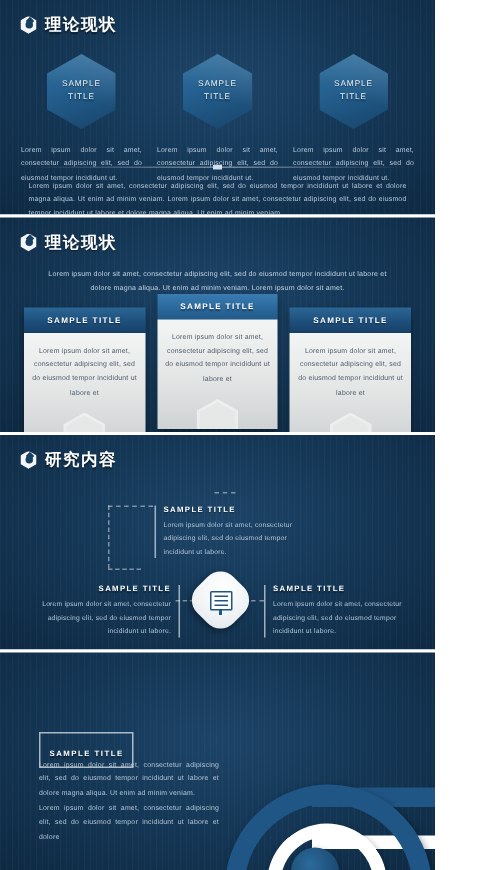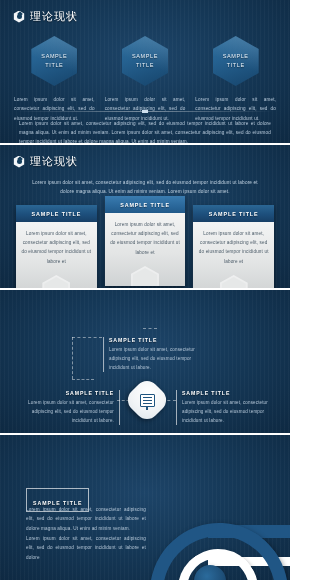--- a/index.html
+++ b/index.html
@@ -18,21 +18,21 @@
   
   .head{position:absolute;left:13px;top:9px;display:flex;align-items:center;gap:5px;}
   .head-badge{width:12px;height:12px;flex:0 0 12px;position:relative;
       background:#f3f6f9;
       clip-path:polygon(50% 0%,93% 25%,93% 75%,50% 100%,7% 75%,7% 25%);
       display:flex;align-items:center;justify-content:center;}
   .head-badge i{display:block;width:5px;height:5px;border-radius:50%;
       background:#17405f;position:relative;}
   .head-badge i:after{content:"";position:absolute;left:1px;top:-2px;width:4px;height:4px;
       background:#17405f;transform:rotate(45deg);}
-  .head-title{color:#ffffff;font-size:11px;font-weight:normal;letter-spacing:1px;
+  .head-title{color:#ffffff;font-size:11px;font-weight:bold;letter-spacing:1px;
       text-shadow:0 1px 1px rgba(0,0,0,.5);white-space:nowrap;}
 
   
   .s1-cols{position:absolute;left:14px;right:14px;top:36px;display:flex;gap:10px;}
   .s1-col{flex:1;display:flex;flex-direction:column;align-items:center;}
   .hexwrap{width:46px;height:50px;position:relative;display:flex;align-items:center;justify-content:center;
       clip-path:polygon(50% 0%,100% 26%,100% 74%,50% 100%,0% 74%,0% 26%);
       background:linear-gradient(160deg,#2f6f9e 0%,#256190 40%,#16446b 100%);
       box-shadow:0 2px 4px rgba(0,0,0,.45);}
   .hexwrap:after{content:"";position:absolute;inset:0;
@@ -200,20 +200,26 @@
         <div class="card-hd">SAMPLE TITLE</div>
         <div class="card-bd">
           <p>Lorem ipsum dolor sit amet, consectetur adipiscing elit, sed do eiusmod tempor incididunt ut labore et</p>
           <div class="card-wm"></div>
         </div>
       </div>
     </div>
   </section>
 
   <section class="slide s3">
+    <div class="head">
+      <div class="head-badge">
+          <i></i>
+        </div>
+      <div class="head-title">研究内容</div>
+    </div>
 
     <div class="dash-h s3-d1"></div>
     <div class="dash-v s3-d2"></div>
     <div class="dash-h s3-d3"></div>
     <div class="dash-h s3-d4"></div>
     <div class="dash-h s3-d5"></div>
     <div class="dash-h s3-d6"></div>
 
     <div class="node s3-top">
       <div class="n-title">SAMPLE TITLE</div>

